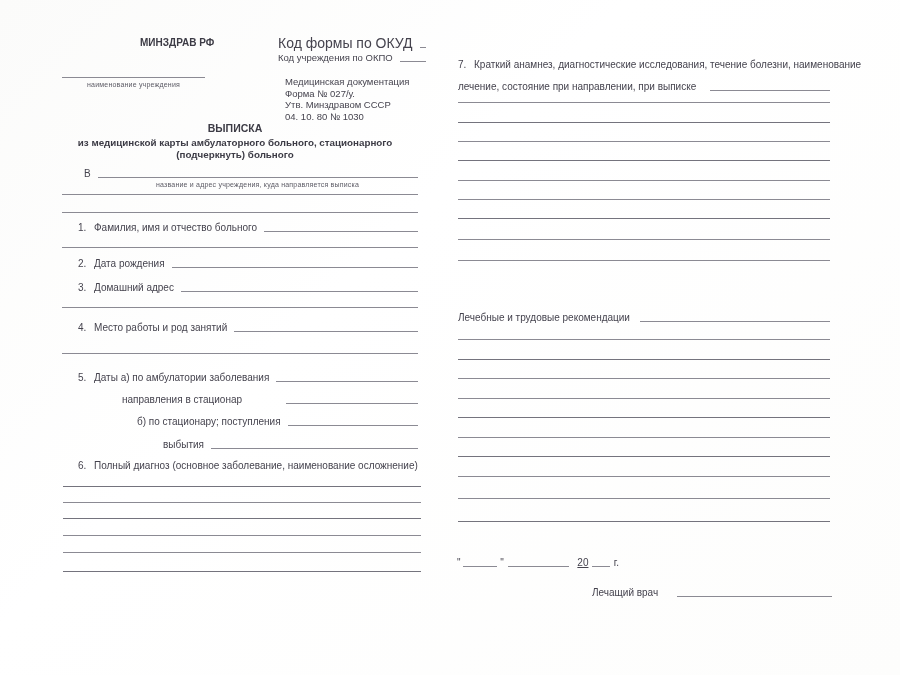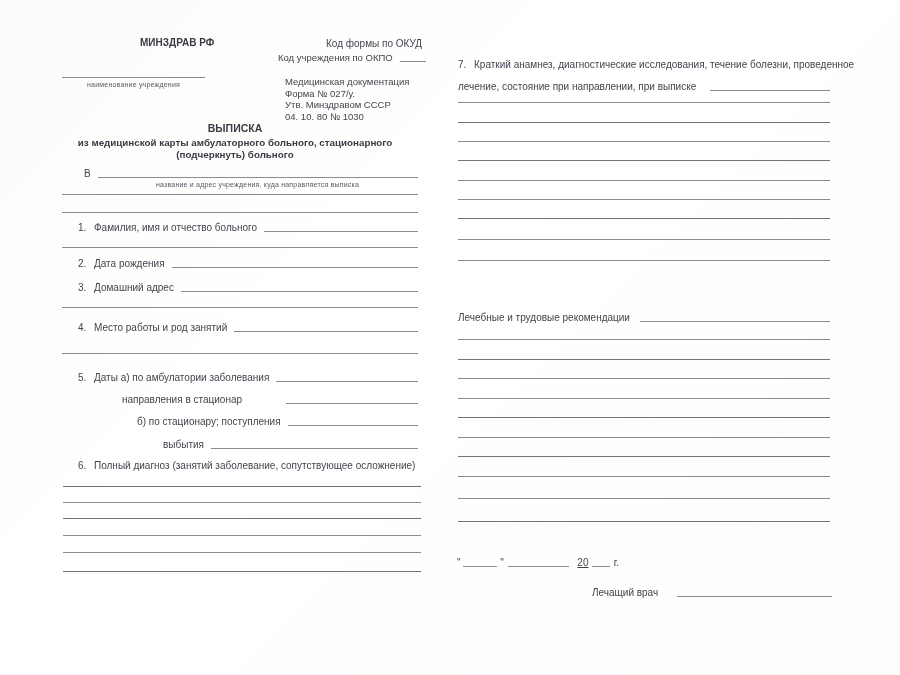--- a/index.html
+++ b/index.html
@@ -26,21 +26,21 @@
   .center{text-align:center;}
 </style>
 </head>
 <body>
 
 <div class="sheet">
 
   <div class="abs bold" style="left:140px;top:36px;">МИНЗДРАВ РФ</div>
 
   <div class="row" style="left:278px;top:37px;width:148px;">
-    <span class="lbl" style="font-size:10px;margin-left:48px;">Код формы по ОКУД</span>
+    <span class="lbl" style="font-size:14px;">Код формы по ОКУД</span>
     <span class="fill"></span>
   </div>
   <div class="row" style="left:278px;top:51px;width:148px;">
     <span class="lbl" style="font-size:9.5px;">Код учреждения по ОКПО</span>
     <span class="fill"></span>
   </div>
 
   <div class="rule" style="left:62px;top:77px;width:143px;"></div>
   <div class="caption" style="left:62px;top:81px;width:143px;">наименование учреждения</div>
 
@@ -104,32 +104,32 @@
     <span class="lbl">б) по стационару; поступления</span>
     <span class="fill"></span>
   </div>
   <div class="row" style="left:163px;top:438px;width:255px;">
     <span class="lbl">выбытия</span>
     <span class="fill"></span>
   </div>
 
   <div class="row" style="left:78px;top:459px;width:340px;">
     <span class="num">6.</span>
-    <span class="lbl">Полный диагноз (занятий заболевание, сопутствующее осложнение)</span>
+    <span class="lbl">Полный диагноз (основное заболевание, наименование осложнение)</span>
   </div>
   <div class="rule dk" style="left:63px;top:486px;width:358px;"></div>
   <div class="rule" style="left:63px;top:502px;width:358px;"></div>
   <div class="rule dk" style="left:63px;top:518px;width:358px;"></div>
   <div class="rule" style="left:63px;top:535px;width:358px;"></div>
   <div class="rule" style="left:63px;top:552px;width:358px;"></div>
   <div class="rule dk" style="left:63px;top:571px;width:358px;"></div>
 
   <div class="row" style="left:458px;top:58px;width:378px;">
     <span class="num">7.</span>
-    <span class="lbl">Краткий анамнез, диагностические исследования, течение болезни, проведенное</span>
+    <span class="lbl">Краткий анамнез, диагностические исследования, течение болезни, наименование</span>
   </div>
   <div class="row" style="left:458px;top:80px;width:372px;">
     <span class="lbl">лечение, состояние при направлении, при выписке</span>
     <span class="fill" style="margin-left:14px;"></span>
   </div>
 
   <div class="rule" style="left:458px;top:102px;width:372px;"></div>
   <div class="rule dk" style="left:458px;top:122px;width:372px;"></div>
   <div class="rule" style="left:458px;top:141px;width:372px;"></div>
   <div class="rule dk" style="left:458px;top:160px;width:372px;"></div>

